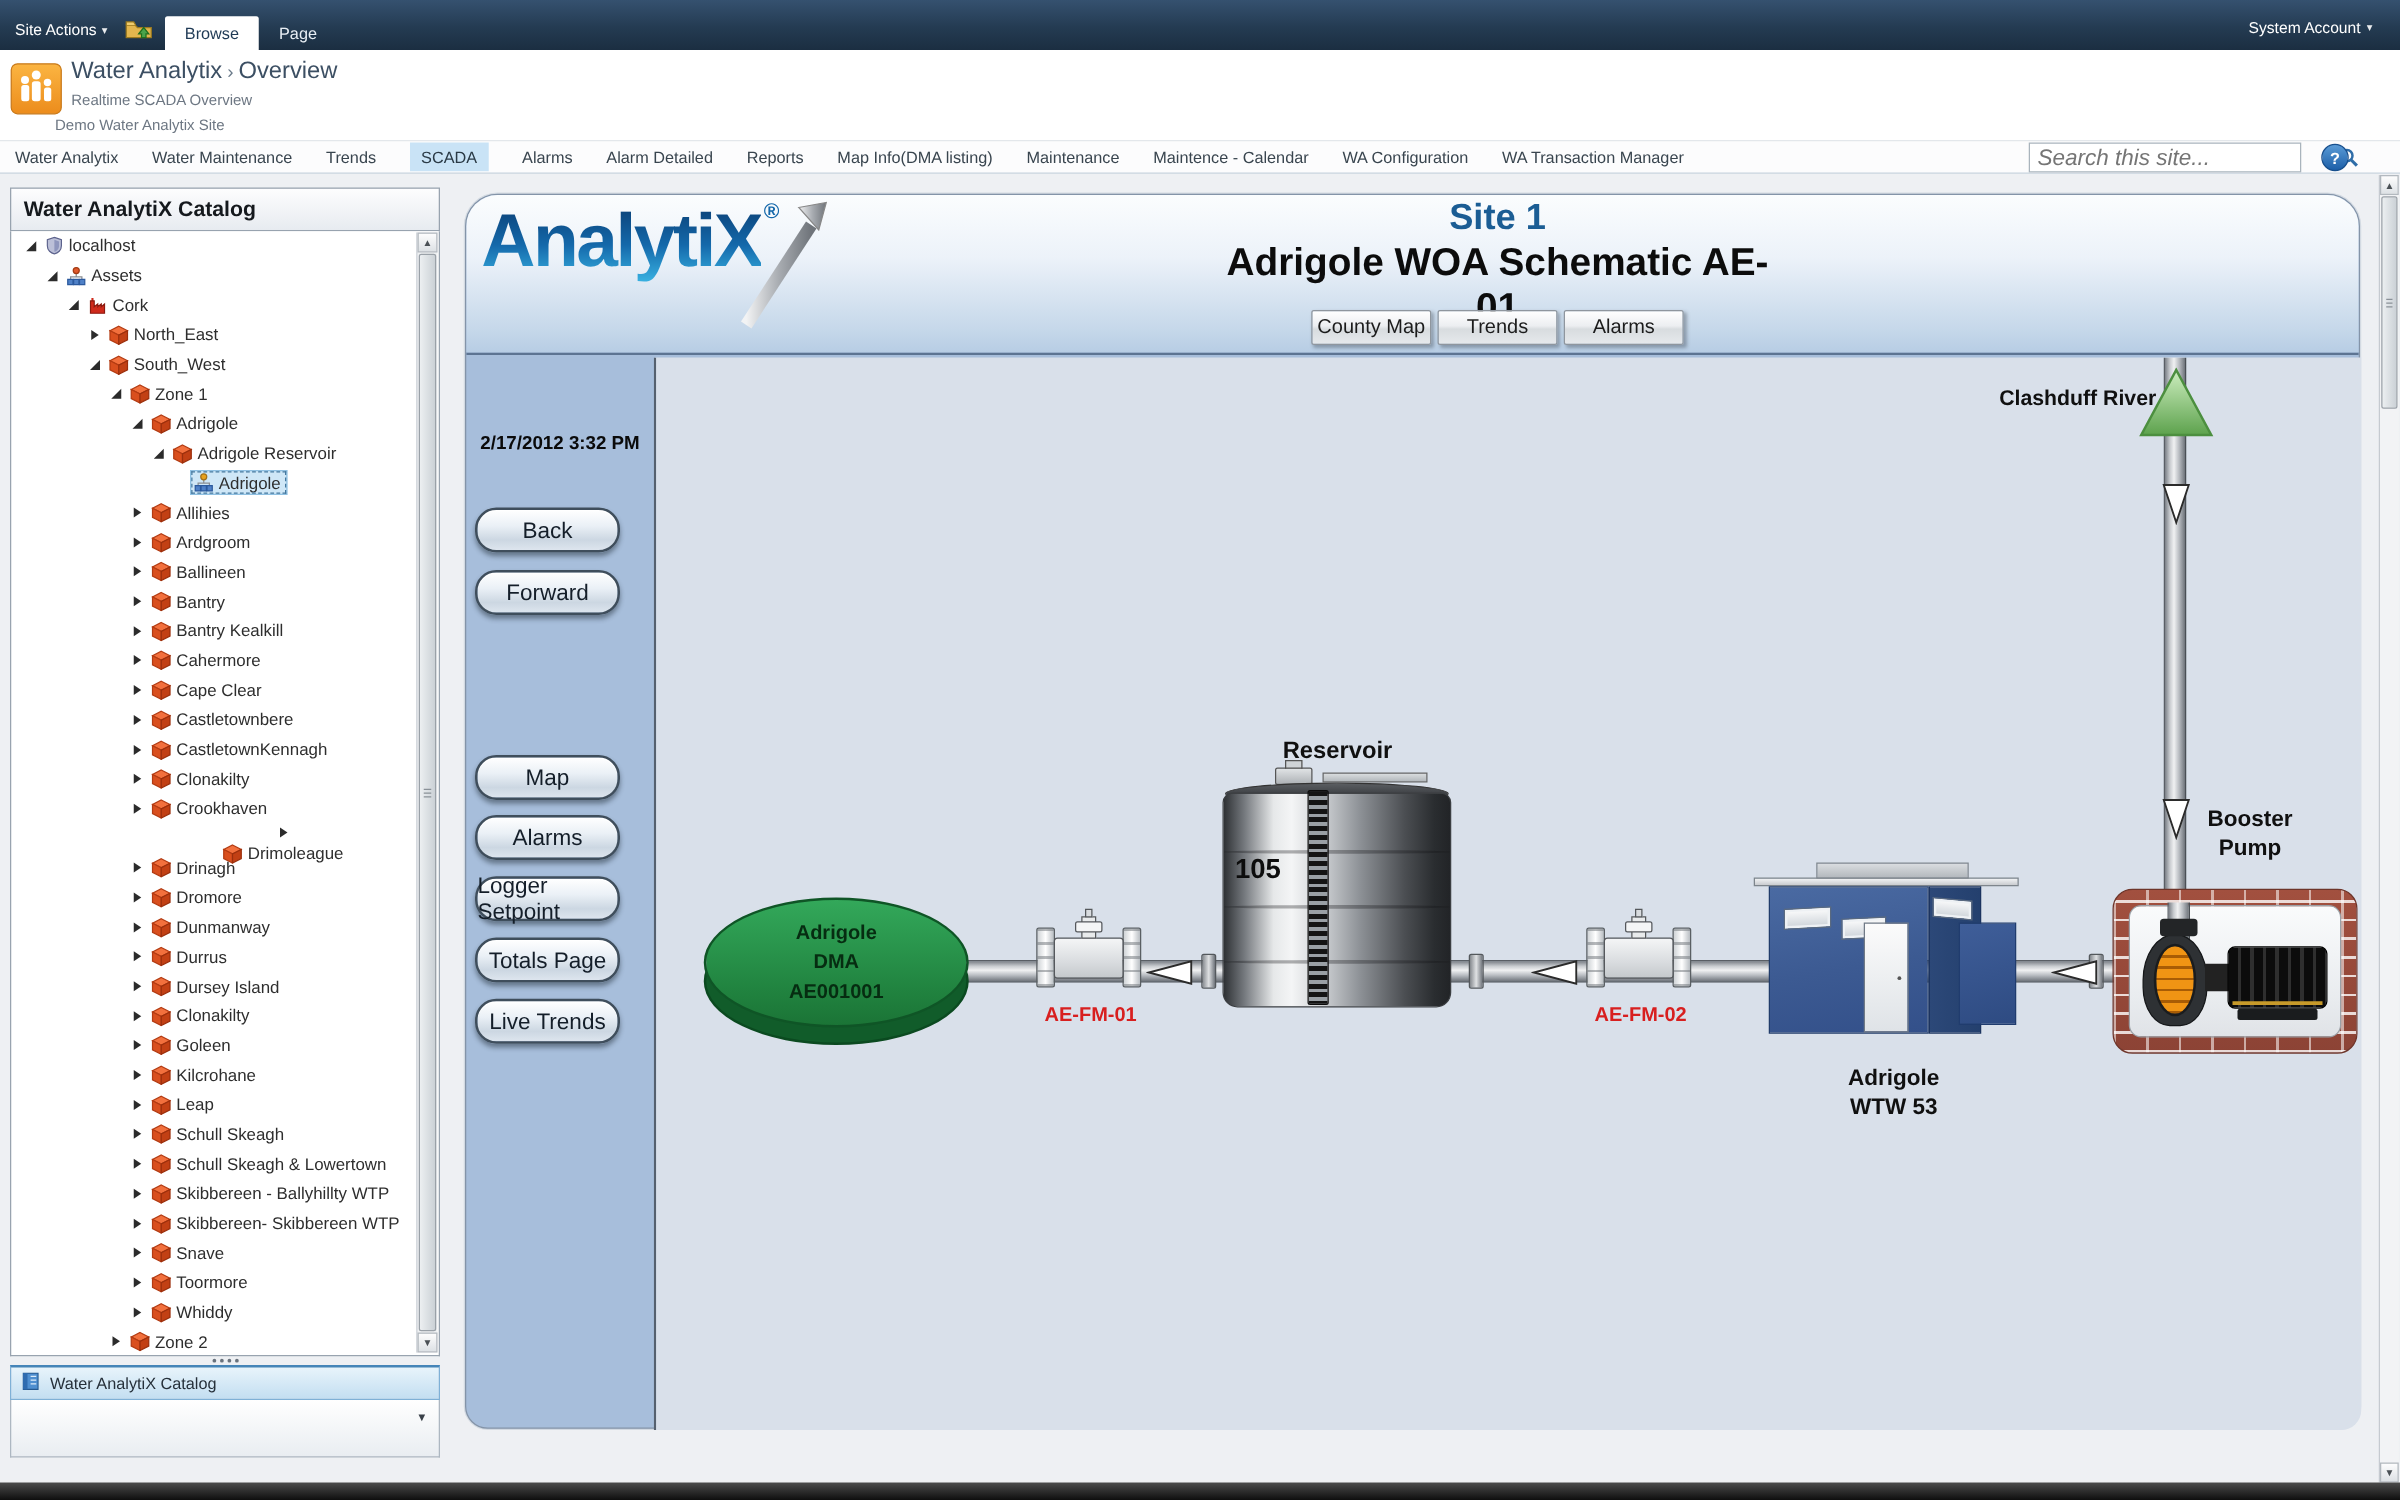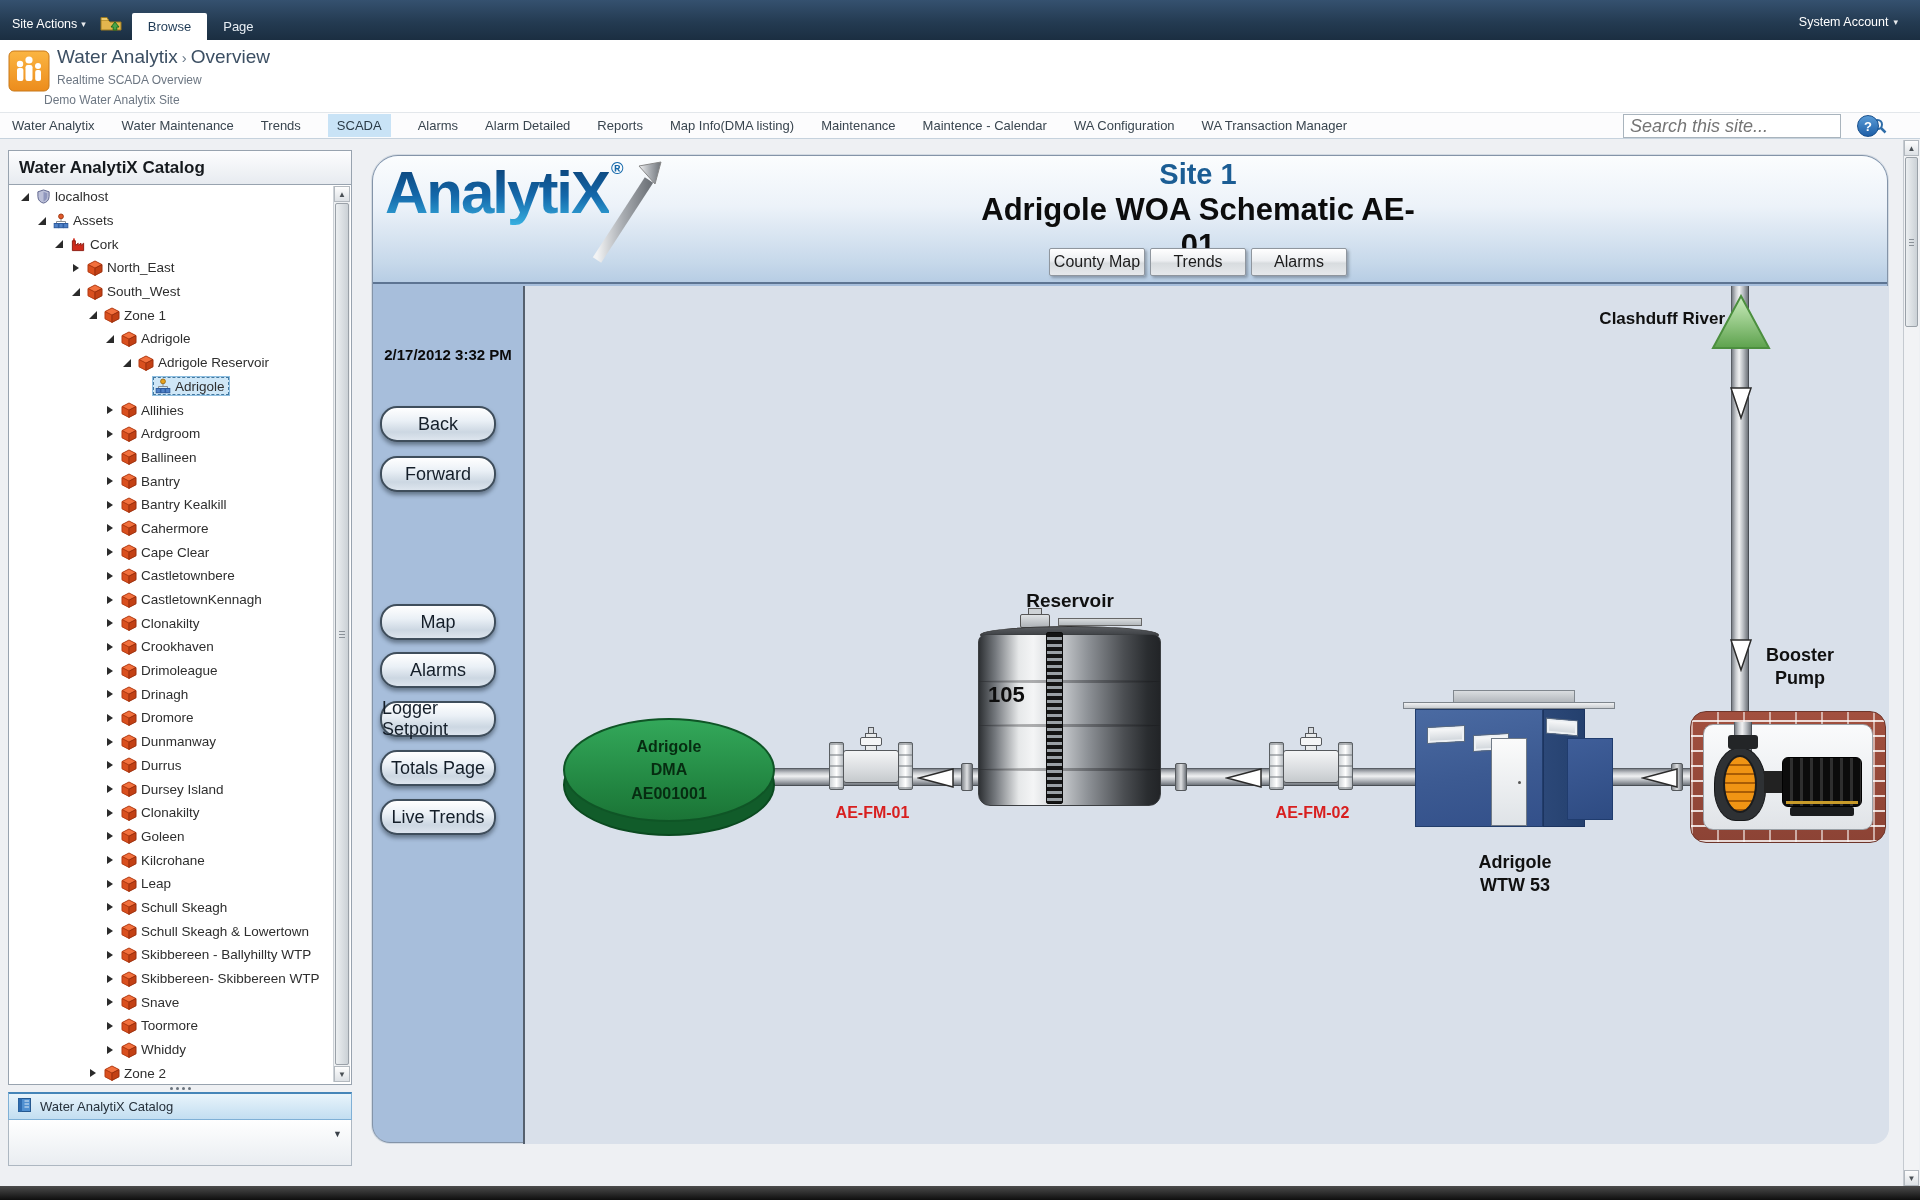--- a/index.html
+++ b/index.html
@@ -466,21 +466,21 @@
           <span class="ticon">
             <svg width="16" height="16" viewBox="0 0 16 16">
               <polygon points="8,1 15,4.6 8,8.2 1,4.6" fill="#f2703d" stroke="#b33b12"></polygon>
               <polygon points="1,4.6 8,8.2 8,15.4 1,11.8" fill="#d94f1e" stroke="#b33b12"></polygon>
               <polygon points="15,4.6 8,8.2 8,15.4 15,11.8" fill="#c24014" stroke="#9c2f0c"></polygon>
             </svg>
           </span>
           <span class="tlabel">Crookhaven</span>
         </span>
       </div>
-      <div class="trow" style="padding-left: 95px;">
+      <div class="trow" style="padding-left: 95px; flex-direction: column;">
         <span class="exp closed"></span>
         <span class="nodebox">
           <span class="ticon">
             <svg width="16" height="16" viewBox="0 0 16 16">
               <polygon points="8,1 15,4.6 8,8.2 1,4.6" fill="#f2703d" stroke="#b33b12"></polygon>
               <polygon points="1,4.6 8,8.2 8,15.4 1,11.8" fill="#d94f1e" stroke="#b33b12"></polygon>
               <polygon points="15,4.6 8,8.2 8,15.4 15,11.8" fill="#c24014" stroke="#9c2f0c"></polygon>
             </svg>
           </span>
           <span class="tlabel">Drimoleague</span>

